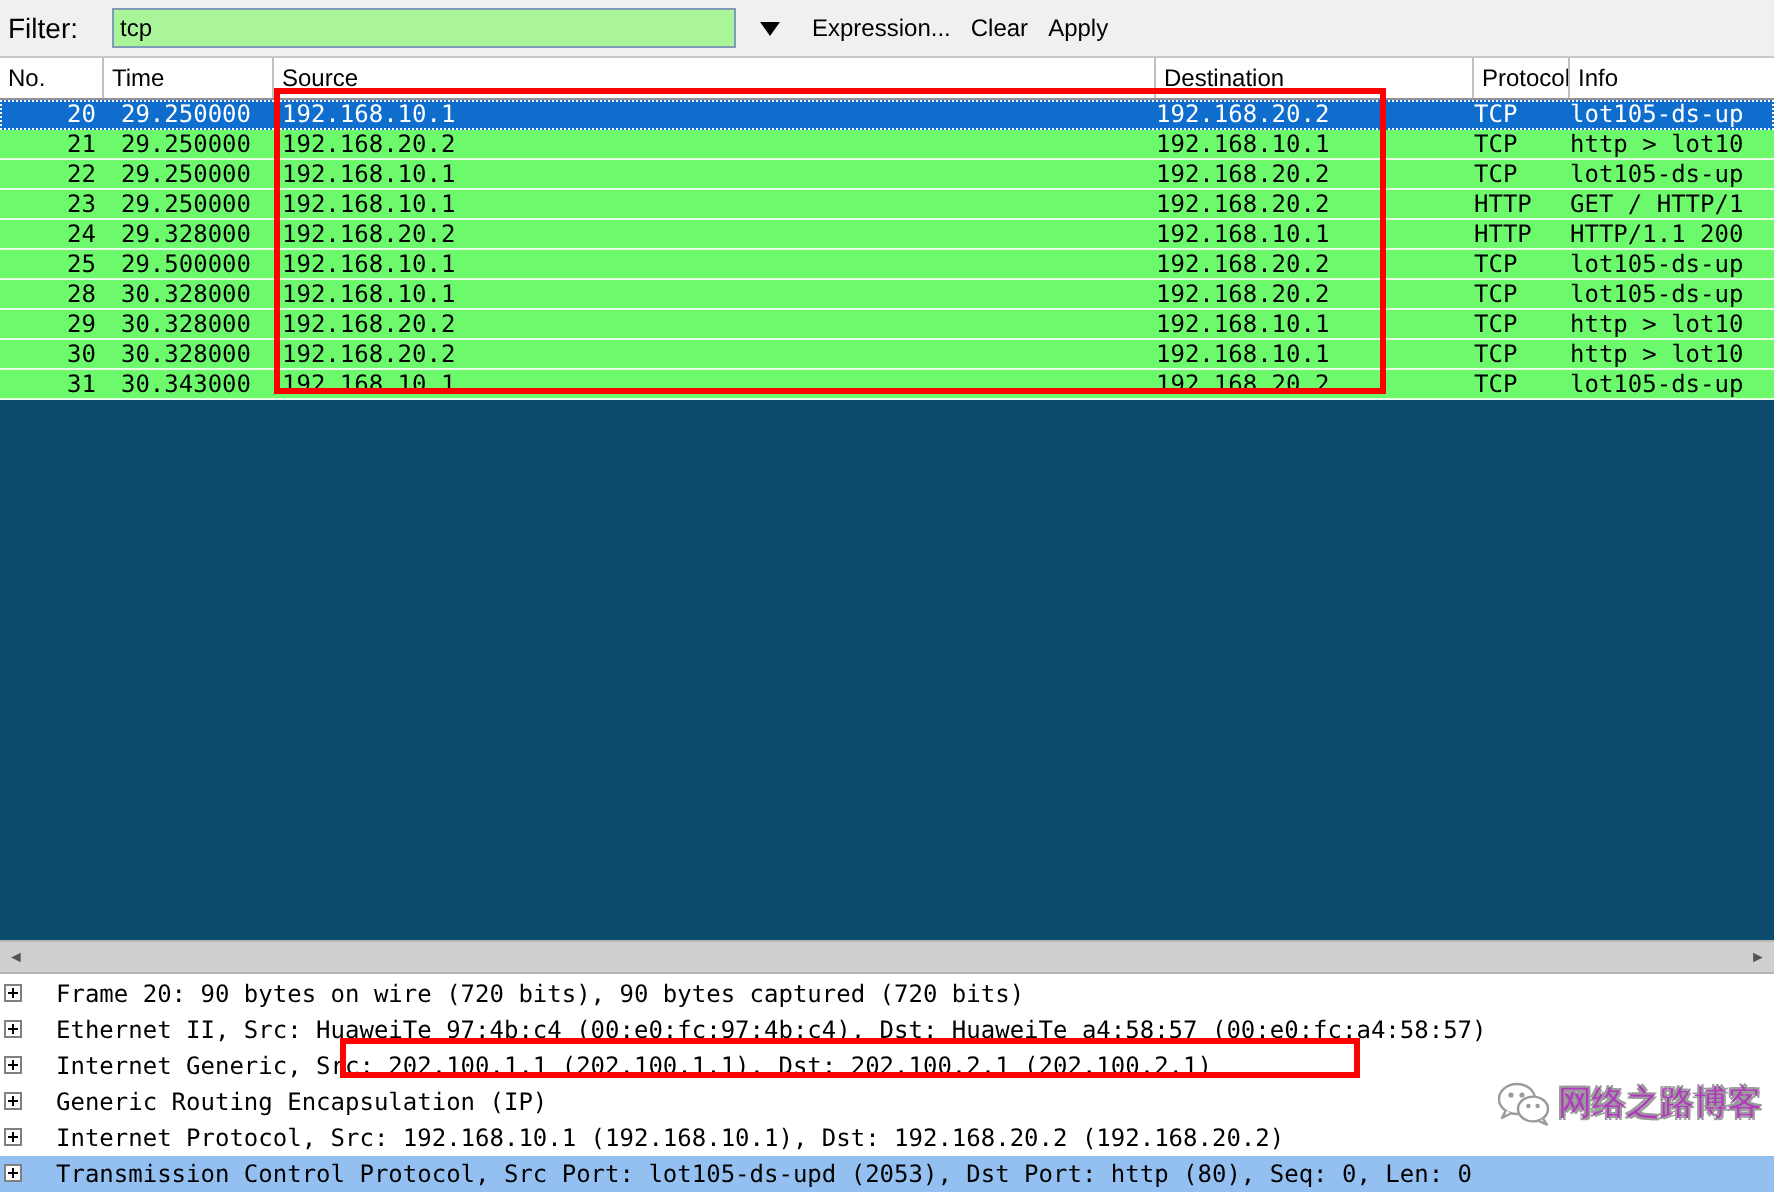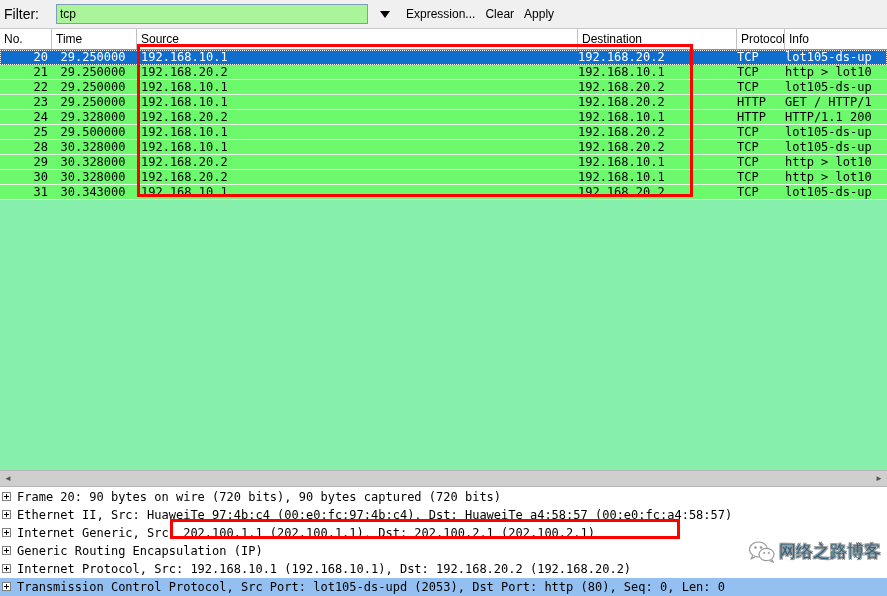--- a/index.html
+++ b/index.html
@@ -53,21 +53,21 @@
     margin-left: 10px;
     white-space: nowrap;
     cursor: pointer;
   }
   .tb-btn:first-of-type { margin-left: 4px; }
 
   
   .packet-list {
     position: absolute; left: 0; top: 29px;
     width: 887px; height: 441px;
-    background: #86efac;
+    background: #0c4a6e;
     overflow: hidden;
   }
   .plist-header {
     position: relative;
     height: 21px;
     background: #ffffff;
     border-bottom: 1px solid #8f8f8f;
   }
   .plist-header .hcell {
     position: absolute; top: 0;
@@ -140,21 +140,21 @@
     overflow: hidden;
   }
   .drow {
     position: relative;
     height: 18px;
     line-height: 18px;
     font-family: "DejaVu Sans Mono", monospace;
     font-size: 12px;
     color: #000;
     white-space: nowrap;
-    padding-left: 17px;
+    padding-left: 28px;
     cursor: pointer;
   }
   .drow.sel { background: #93c0f0; }
   .expander {
     position: absolute; left: 2px; top: 4px;
     width: 9px; height: 9px;
     border: 1px solid #808080;
     background: #ffffff;
   }
   .expander::before {
@@ -182,21 +182,21 @@
     right: 6px; top: 540px;
     display: flex; align-items: center;
     z-index: 30;
     opacity: 0.85;
     pointer-events: none;
   }
   .wm-logo { margin-right: 4px; display: block; }
   .wm-text {
     font-family: "DejaVu Sans", sans-serif;
     font-size: 17px;
-    color: #0c4a6e;
+    color: #a21caf;
     text-shadow:
       -1px -1px 0 #8a8a8a,  1px -1px 0 #8a8a8a,
       -1px  1px 0 #8a8a8a,  1px  1px 0 #8a8a8a;
     white-space: nowrap;
     letter-spacing: 0px;
   }
 </style>
 </head>
 <body>
 

